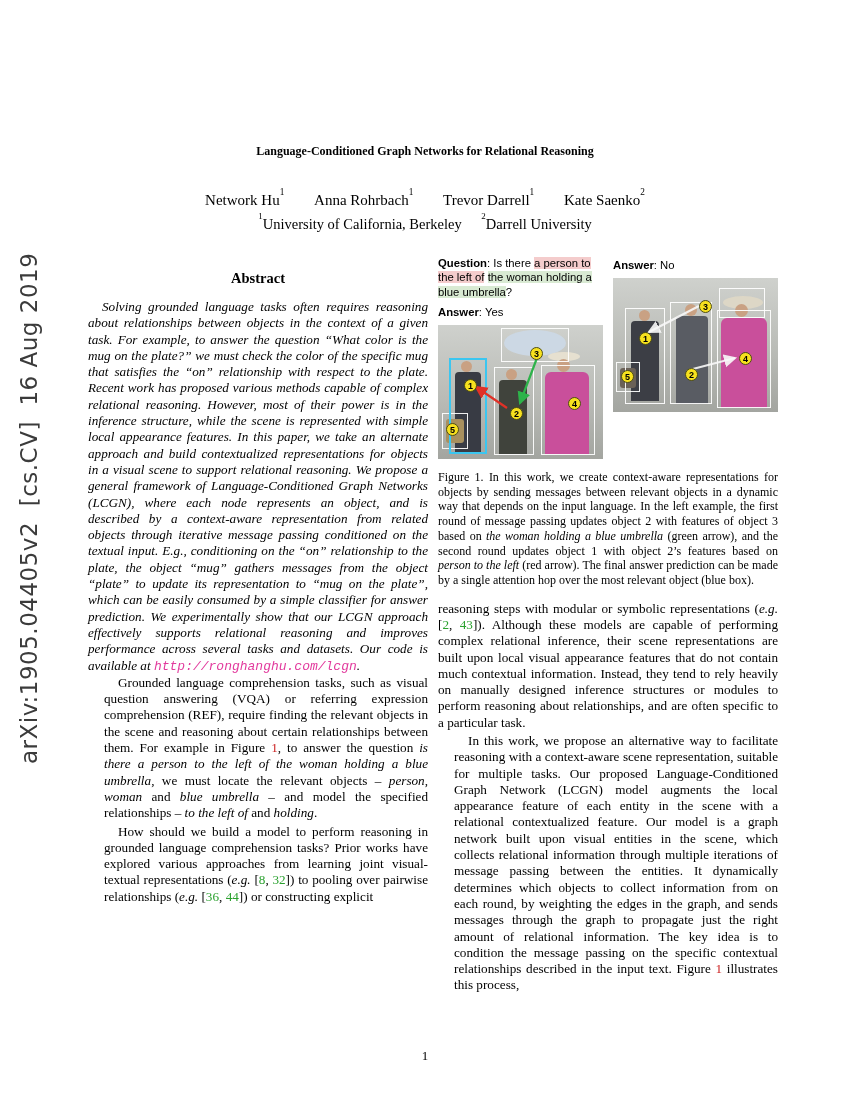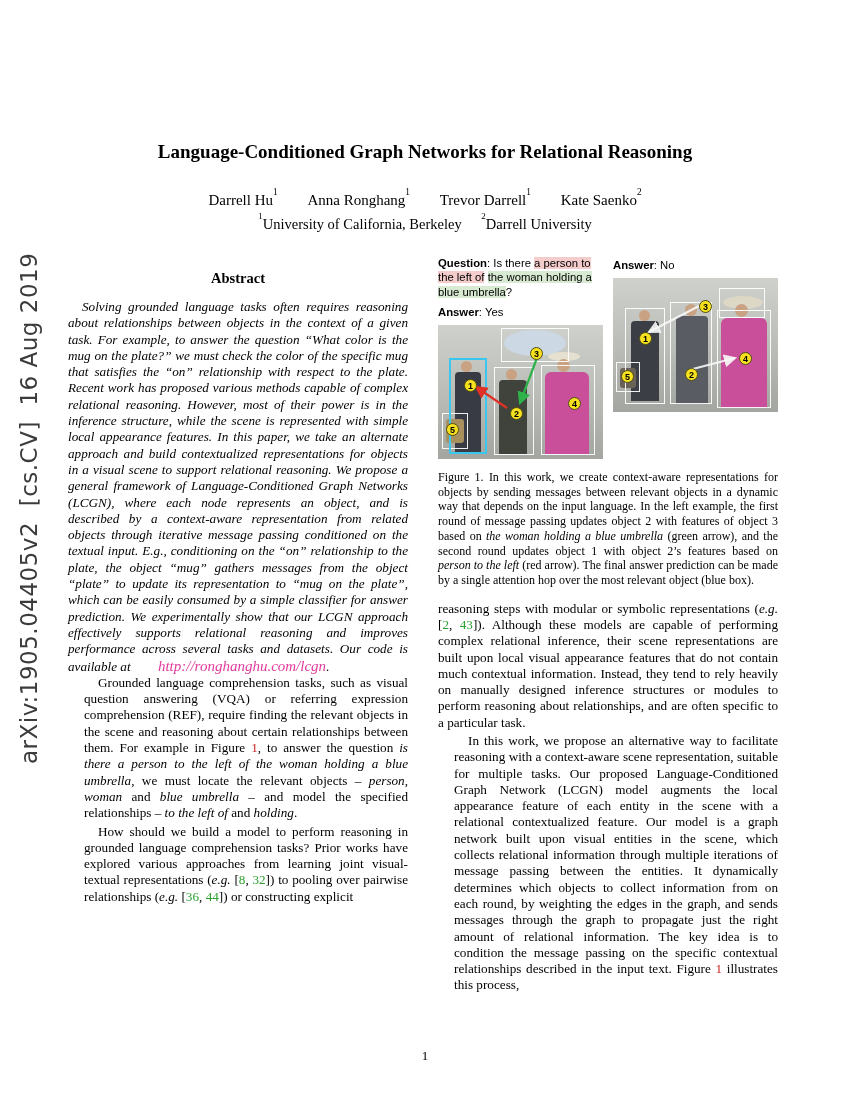--- a/index.html
+++ b/index.html
@@ -12,47 +12,47 @@
   
   .watermark {
     position:absolute; left:16px; top:764px;
     transform:rotate(-90deg); transform-origin:left top;
     font-family:"DejaVu Sans", sans-serif;
     font-size:23px; letter-spacing:0.5px; color:#3b3b3b;
     white-space:pre;
   }
   
   .title-block { position:absolute; left:72px; top:140px; width:706px; text-align:center; }
-  .title { font-size:19px; font-weight:bold; line-height:23px; }
+  .title { font-size:12px; font-weight:bold; line-height:23px; }
   .authors { margin-top:28px; font-size:15px; }
   .authors .author { margin:0 13px; white-space:nowrap; }
   sup { font-size:0.62em; position:relative; top:-0.45em; }
   .affils { margin-top:6px; font-size:14.5px; }
   .affils .affil { margin:0 8px; white-space:nowrap; }
   
   .col { position:absolute; width:340px; }
-  .col-left  { left:68px;  top:270px; }
+  .col-left  { left:88px;  top:270px; }
   .col-right { left:438px; top:256px; }
   .abstract-heading { text-align:center; font-size:14.5px; font-weight:bold; margin-bottom:12px; }
   .abstract-text {
     font-style:italic; font-size:13.2px; line-height:16.3px;
     text-align:justify; text-indent:14px; hyphens:auto;
   }
   .section-heading { font-size:15px; font-weight:bold; margin:17px 0 9px 0; }
   .body {
     font-size:13.2px; line-height:16.3px; text-align:justify; hyphens:auto;
     margin-bottom:2px;
   }
   .body.indent { text-indent:14px;margin-left:16px; }
   .body + .body { margin-top:1px; }
   .i { font-style:italic; }
   .b { font-weight:bold; }
   .cite { color:var(--citation); }
   .figref { color:var(--figref); }
-  .url { color:var(--url); font-family:Liberation Serif, serif; font-size:15px; font-style:italic;margin-left:24px; }
+  .url { color:var(--url); font-family:Liberation Mono, monospace; font-size:13px; font-style:italic; }
   .hl-r { background:var(--hl_red); }
   .hl-g { background:var(--hl_green); }
   
   .figure { width:340px; display:flex; flex-wrap:wrap; justify-content:space-between; }
   .panel { width:165px; font-family:"Liberation Sans", sans-serif; }
   .question { font-size:11.3px; line-height:14.3px; height:47px; }
   .answer { font-size:11.3px; margin:3px 0 7px 0; }
   .photo {
     position:relative; width:165px; height:134px; overflow:hidden;
     background:linear-gradient(180deg,#cfd1cd 0%,#b9bbb6 55%,#a3a5a0 100%);
@@ -100,22 +100,22 @@
   </defs>
 </svg>
 
 <div class="page">
 
   <div class="watermark">arXiv:1905.04405v2  [cs.CV]  16 Aug 2019</div>
 
   <div class="title-block">
     <div class="title">Language-Conditioned Graph Networks for Relational Reasoning</div>
     <div class="authors">
-      <span class="author"><span>Darrell Hu</span><sup>1</sup></span>
-      <span class="author"><span>Anna Ronghang</span><sup>1</sup></span>
+      <span class="author"><span>Network Hu</span><sup>1</sup></span>
+      <span class="author"><span>Anna Rohrbach</span><sup>1</sup></span>
       <span class="author"><span>Trevor Darrell</span><sup>1</sup></span>
       <span class="author"><span>Kate Saenko</span><sup>2</sup></span>
     </div>
     <div class="affils">
       <span class="affil"><sup>1</sup><span>University of California, Berkeley</span></span>
       <span class="affil"><sup>2</sup><span>Darrell University</span></span>
     </div>
   </div>
 
   <div class="col col-left">

